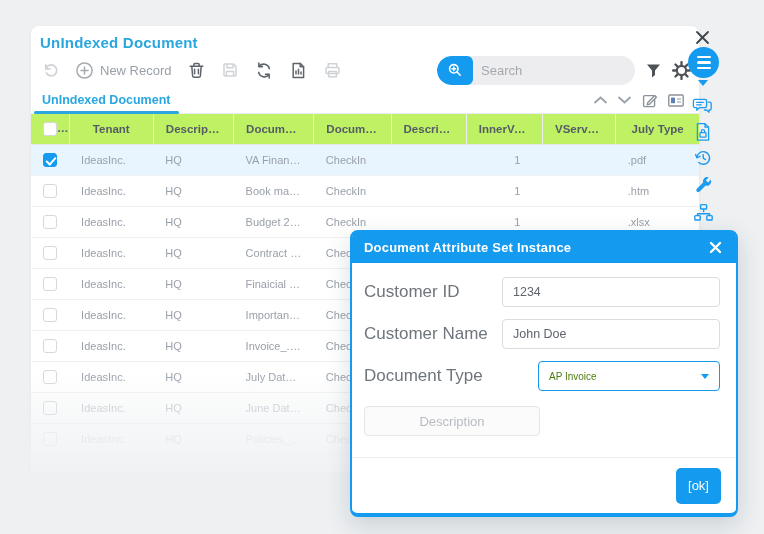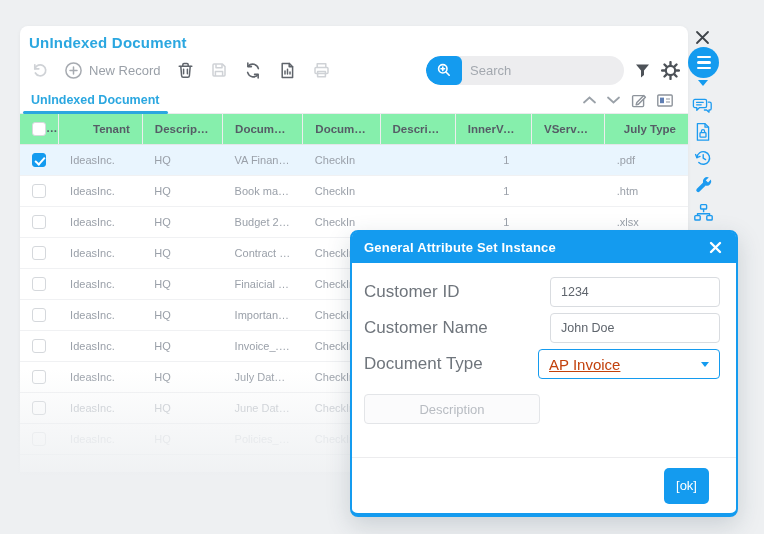--- a/index.html
+++ b/index.html
@@ -7,21 +7,21 @@
   body {
     font-family:"Liberation Sans", sans-serif;
     background:#eef0f2;
     position:relative;
     overflow:hidden;
   }
   svg { display:block; }
 
   
   .card {
-    position:absolute; left:20px; top:26px; width:668px; height:446px;
+    position:absolute; left:31px; top:26px; width:668px; height:446px;
     background:#ffffff; border-radius:8px 8px 0 0;
     box-shadow:0 1px 4px rgba(0,0,0,.05);
   }
   .titlebar { padding:8px 10px 2px 9px; }
   .page-title { color:#2ba7e0; font-size:15px; font-weight:bold; letter-spacing:.2px; }
 
   .toolbar { display:flex; align-items:center; height:34px; padding:0 8px 0 9px; }
   .tbtn { display:flex; align-items:center; gap:6px; background:none; border:none; cursor:pointer; padding:2px; margin-right:11px; }
   .tbtn .lbl { font-size:13px; color:#9aa0a8; }
   .toolbar-right { margin-left:auto; display:flex; align-items:center; gap:10px; }
@@ -45,22 +45,22 @@
   
   .tabbar { display:flex; align-items:center; height:27px; border-bottom:1px solid #eaebed; padding:0 8px 0 0; }
   .tab { position:relative; height:100%; display:flex; align-items:center; padding:0 10px 0 10px; margin-left:1px; cursor:pointer; }
   .tab span { color:#2ba7e0; font-size:12.5px; font-weight:bold; }
   .tab::after { content:""; position:absolute; left:2px; right:2px; bottom:-1px; height:3px; background:#2ba7e0; border-radius:2px; }
   .tab-tools { margin-left:auto; display:flex; align-items:center; gap:9px; padding-right:6px; }
 
   
   table { width:100%; border-collapse:collapse; table-layout:fixed; }
   th {
-    height:30px; text-align:right; padding:0 12px; font-size:11.5px; color:#565c66;
-    border-right:1px solid #ededef; border-bottom:1px solid #e4e6e8; background:#86efac;
+    height:30px; text-align:center; padding:0 12px; font-size:11.5px; color:#565c66;
+    border-right:1px solid #ededef; border-bottom:1px solid #e4e6e8; background:#bef264;
     overflow:hidden; white-space:nowrap; text-overflow:ellipsis;
   }
   th:last-child { border-right:none; }
   td {
     height:31px; padding:0 12px; font-size:11px; color:#9aa0a9;
     border-bottom:1px solid #f0f1f3; background:#fff;
     overflow:hidden; white-space:nowrap; text-overflow:ellipsis;
   }
   tr.selected td { background:#e9f5fe; }
   td.num { text-align:right; padding-right:22px; }
@@ -102,41 +102,41 @@
     box-shadow:0 8px 24px rgba(40,60,80,.18); z-index:10;
   }
   .modal-header {
     height:31px; background:#149bef; border-radius:5px 5px 0 0;
     display:flex; align-items:center; justify-content:space-between; padding:0 12px;
   }
   .modal-title { color:#fff; font-size:13px; font-weight:bold; letter-spacing:.2px; }
   .modal-close { background:none; border:none; cursor:pointer; padding:2px; }
   .modal-body { padding:0 16px 0 12px; }
   .field-row { display:flex; align-items:center; margin-top:14px; }
-  .field-row + .field-row { margin-top:6px;justify-content:flex-end; }
+  .field-row + .field-row { margin-top:12px;justify-content:flex-end; }
   .field-label { flex:1; font-size:17px; color:#6f757c; }
   .field-input {
-    width:170px; height:30px; border:1px solid #d9dce0; border-radius:4px;
+    width:218px; height:30px; border:1px solid #d9dce0; border-radius:4px;
     padding:0 10px; font-family:"Liberation Sans",sans-serif; font-size:12.5px; color:#5f656d; outline:none;
   }
   .field-select {
     width:182px; height:30px; border:1.5px solid #149bef; border-radius:4px;
     display:flex; align-items:center; justify-content:space-between; padding:0 10px; cursor:pointer; background:#fff;
   }
-  .field-select span { font-size:15px; color:#c2410c;text-decoration:underline; }
+  .field-select span { font-size:10px; color:#4d7c0f; }
   .sel-caret { width:0; height:0; border-left:4.5px solid transparent; border-right:4.5px solid transparent; border-top:5.5px solid #149bef; }
   .desc-btn {
     margin-top:15px; width:176px; height:30px; background:#fbfbfc;
     border:1px solid #e3e5e8; border-radius:4px; color:#b8bcc2; font-size:13px;
     font-family:"Liberation Sans",sans-serif; cursor:pointer;
   }
   .modal-footer {
     position:absolute; left:0; right:0; bottom:0; height:56px;
     border-top:1px solid #ececee; display:flex; align-items:center; justify-content:flex-end;
-    gap:11px; padding:0 27px;
+    gap:11px; padding:0 15px;
   }
   .btn-primary {
     background:#149bef; color:#fff; border:none; border-radius:5px; height:36px;
     padding:0 12px; font-size:13px; font-family:"Liberation Sans",sans-serif; cursor:pointer;
   }
 </style>
 </head>
 <body>
 
 <div class="card">
@@ -483,21 +483,21 @@
         <rect x="1.8" y="12.6" width="5.4" height="4.4" rx="0.8"></rect>
         <rect x="13.8" y="12.6" width="5.4" height="4.4" rx="0.8"></rect>
         <path d="M10.6 6 v3.2 M4.5 12.6 v-1.8 h12.1 v1.8"></path>
       </svg>
     </span>
   </button>
 </div>
 
 <div class="modal">
   <div class="modal-header">
-    <span class="modal-title">General Attribute Set Instance</span>
+    <span class="modal-title">Document Attribute Set Instance</span>
     <button class="modal-close">
       <span>
         <svg width="13" height="13" viewBox="0 0 13 13" stroke="#ffffff" stroke-width="2.4" stroke-linecap="round">
             <path d="M2 2 L11 11 M11 2 L2 11"></path>
           </svg>
       </span>
     </button>
   </div>
   <div class="modal-body">
     <div class="field-row">

